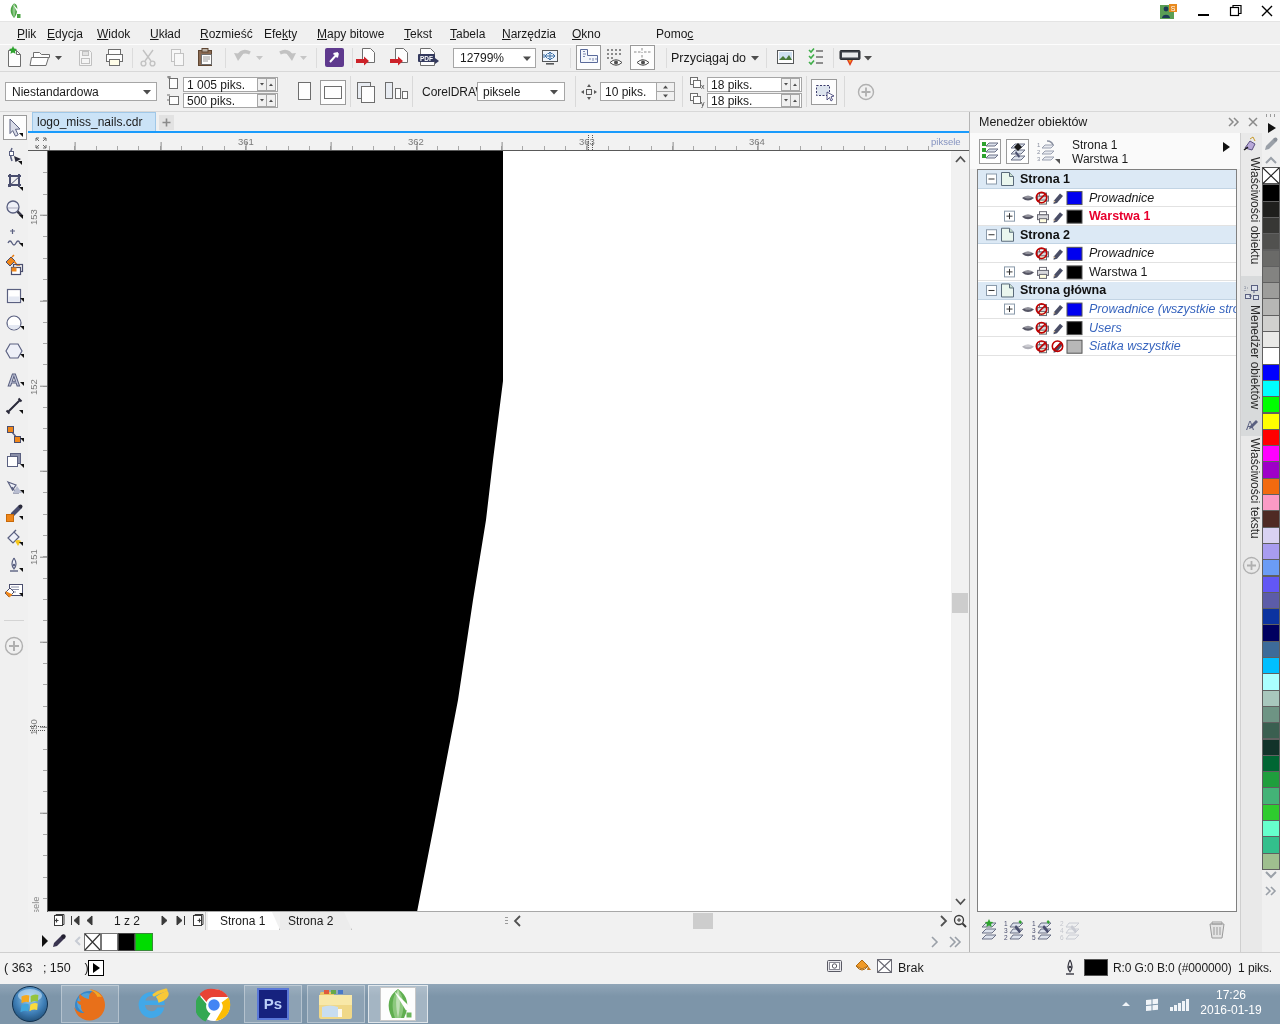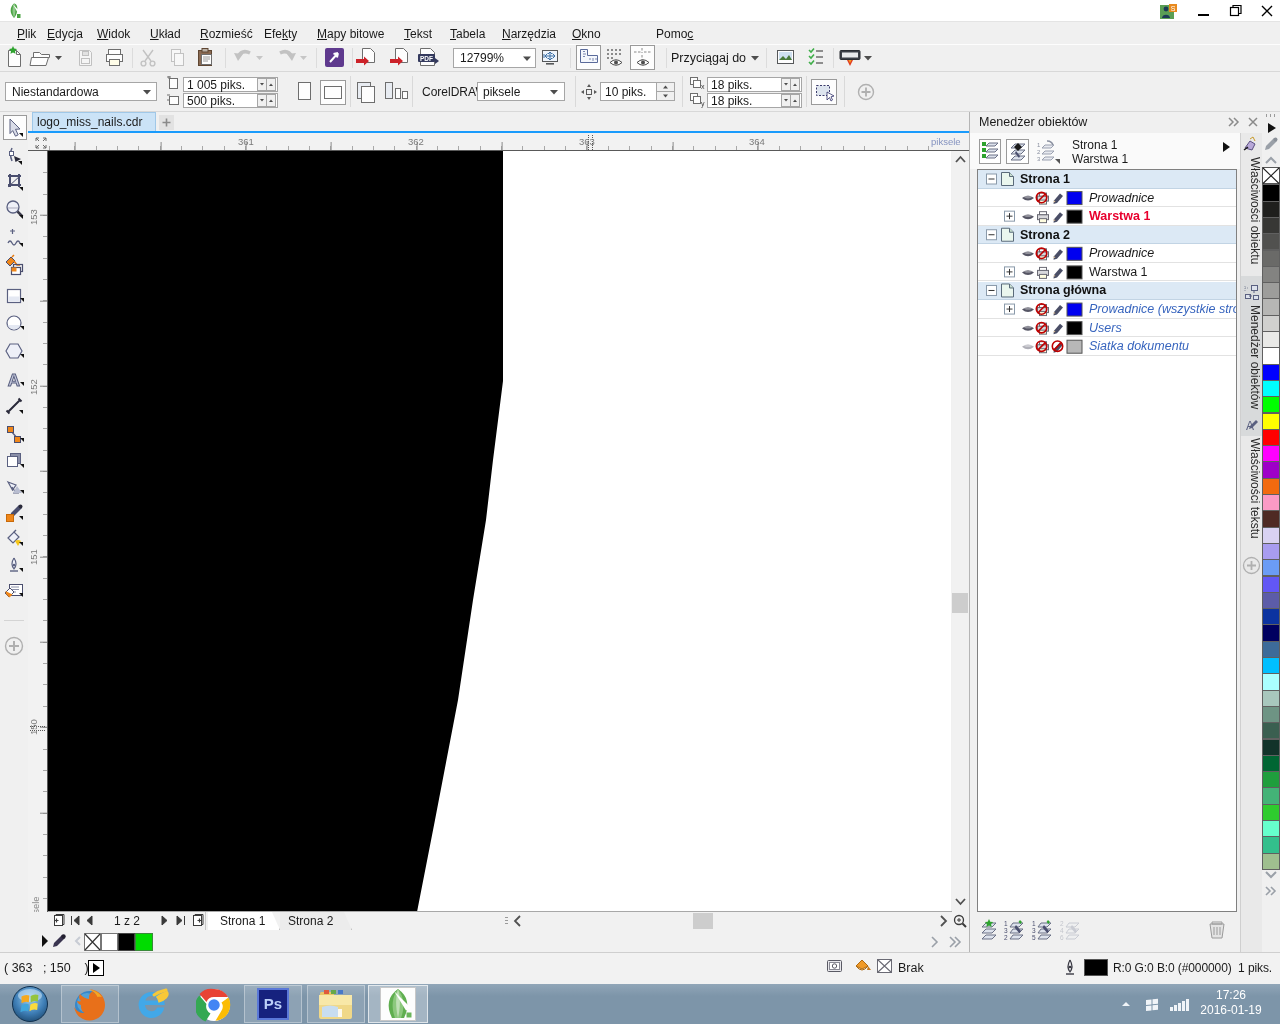--- a/index.html
+++ b/index.html
@@ -549,21 +549,21 @@
 <div class="abs" style="left:1089px;top:246px;font-size:12.5px;font-style:italic;color:#1a1a1a;white-space:nowrap;overflow:hidden;max-width:147px;">Prowadnice</div>
 <div class="abs" style="left:978px;top:262.9px;width:258px;height:18.6px;background:#fff;border-bottom:1px solid #e2e2e2;"></div>
 <div class="abs" style="left:1089px;top:265px;font-size:12.5px;color:#1a1a1a;white-space:nowrap;overflow:hidden;max-width:147px;">Warstwa 1</div>
 <div class="abs" style="left:978px;top:281.5px;width:258px;height:18.6px;background:#dce9f5;border-bottom:1px solid #c2d4e4;"></div>
 <div class="abs" style="left:1020px;top:283px;font-size:12.5px;font-weight:bold;color:#111;white-space:nowrap;">Strona główna</div>
 <div class="abs" style="left:978px;top:300.1px;width:258px;height:18.6px;background:#fff;border-bottom:1px solid #e2e2e2;"></div>
 <div class="abs" style="left:1089px;top:302px;font-size:12.5px;font-style:italic;color:#3865be;white-space:nowrap;overflow:hidden;max-width:147px;">Prowadnice (wszystkie stron</div>
 <div class="abs" style="left:978px;top:318.6px;width:258px;height:18.6px;background:#fff;border-bottom:1px solid #e2e2e2;"></div>
 <div class="abs" style="left:1089px;top:321px;font-size:12.5px;font-style:italic;color:#3865be;white-space:nowrap;overflow:hidden;max-width:147px;">Users</div>
 <div class="abs" style="left:978px;top:337.2px;width:258px;height:18.6px;background:#fff;border-bottom:1px solid #e2e2e2;"></div>
-<div class="abs" style="left:1089px;top:339px;font-size:12.5px;font-style:italic;color:#3865be;white-space:nowrap;overflow:hidden;max-width:147px;">Siatka dokumentu</div>
+<div class="abs" style="left:1089px;top:339px;font-size:12.5px;font-style:italic;color:#3865be;white-space:nowrap;overflow:hidden;max-width:147px;">Siatka wszystkie</div>
 <svg class="abs" style="left:0;top:0;" width="1280" height="960" viewBox="0 0 1280 960">
       <rect x="986.5" y="174.0" width="10" height="10" fill="#fff" stroke="#8a9aaa"></rect>
       <path d="M988.5,179.0 h6" stroke="#333" stroke-width="1"></path>
       <path d="M1001.5,172.5 h8 l4,4 v9 h-12 z" fill="#eaf6ee" stroke="#5a6a7a"></path>
       <path d="M1009.5,172.5 v4 h4" fill="#c8e0d0" stroke="#5a6a7a"></path>
       <path d="M1022,198.07999999999998 Q1028,193.07999999999998 1034,198.07999999999998 Q1028,203.07999999999998 1022,198.07999999999998 Z" fill="#555564"></path>
       <ellipse cx="1028" cy="196.57999999999998" rx="4" ry="1.8" fill="#fff" opacity="0.35"></ellipse>
       <g>
         <rect x="1037.5" y="196.07999999999998" width="11" height="5" fill="#d8d8dc" stroke="#6a6a74"></rect>
         <rect x="1039.5" y="193.07999999999998" width="7" height="3" fill="#fff" stroke="#6a6a74"></rect>

